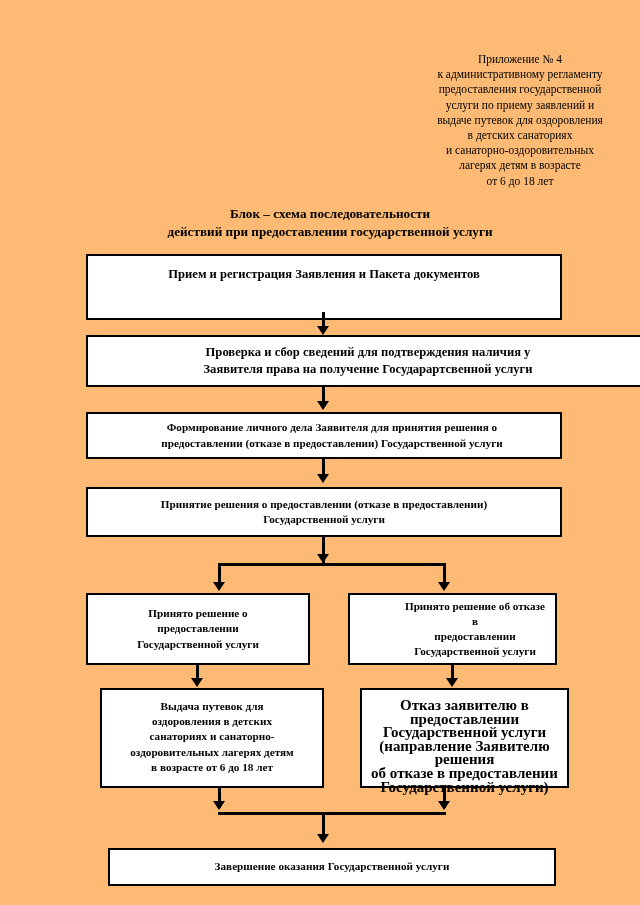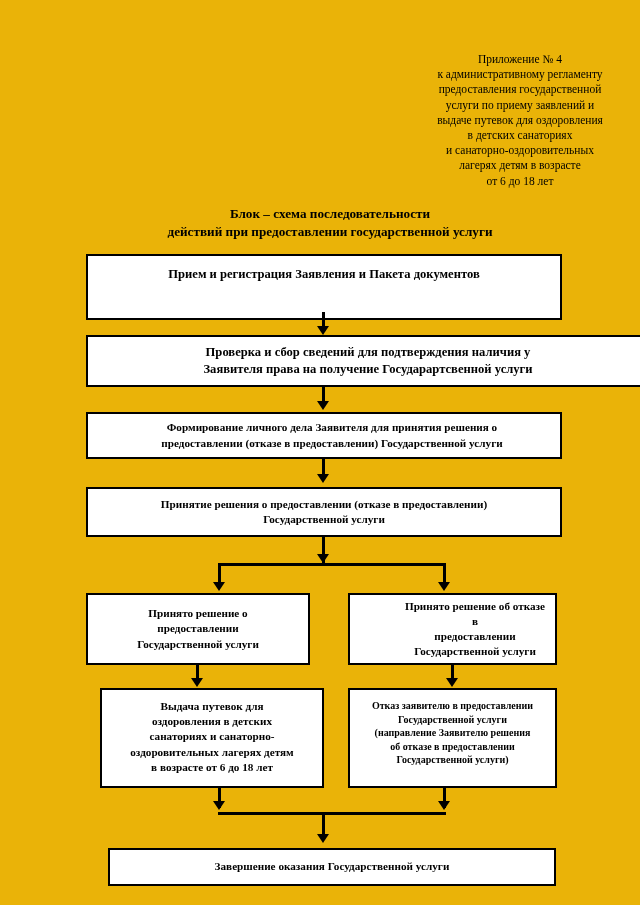--- a/index.html
+++ b/index.html
@@ -4,21 +4,21 @@
 <style>
   html, body {
     margin: 0;
     padding: 0;
     background: #ffffff;
   }
   #page {
     position: relative;
     width: 640px;
     height: 905px;
-    background: #eab308;
+    background: #fdba74;
     overflow: hidden;
     font-family: "Liberation Serif", "DejaVu Serif", serif;
     color: #000000;
   }
 
   
   #header-note {
     position: absolute;
     left: 408px;
     top: 52px;
@@ -57,21 +57,21 @@
     color: #000;
   }
   .flow-box .box-text {
     display: block;
     width: 100%;
     padding: 0 6px;
     box-sizing: border-box;
   }
   .box-wide  { font-size: 12.6px; line-height: 17px; }
   .box-narrow{ font-size: 11.2px; line-height: 15.2px; }
-  .box-small { font-size: 10px; line-height: 13.6px; }
+  .box-small { font-size: 15px; line-height: 13.6px; margin-left: 12px; }
 
   
   #box-intake .box-text { align-self: flex-start; margin-top: 10px; }
   #box-issue .box-text,
   #box-refusal .box-text { align-self: flex-start; margin-top: 9px; }
 
   
   .vline {
     position: absolute;
     width: 3px;

